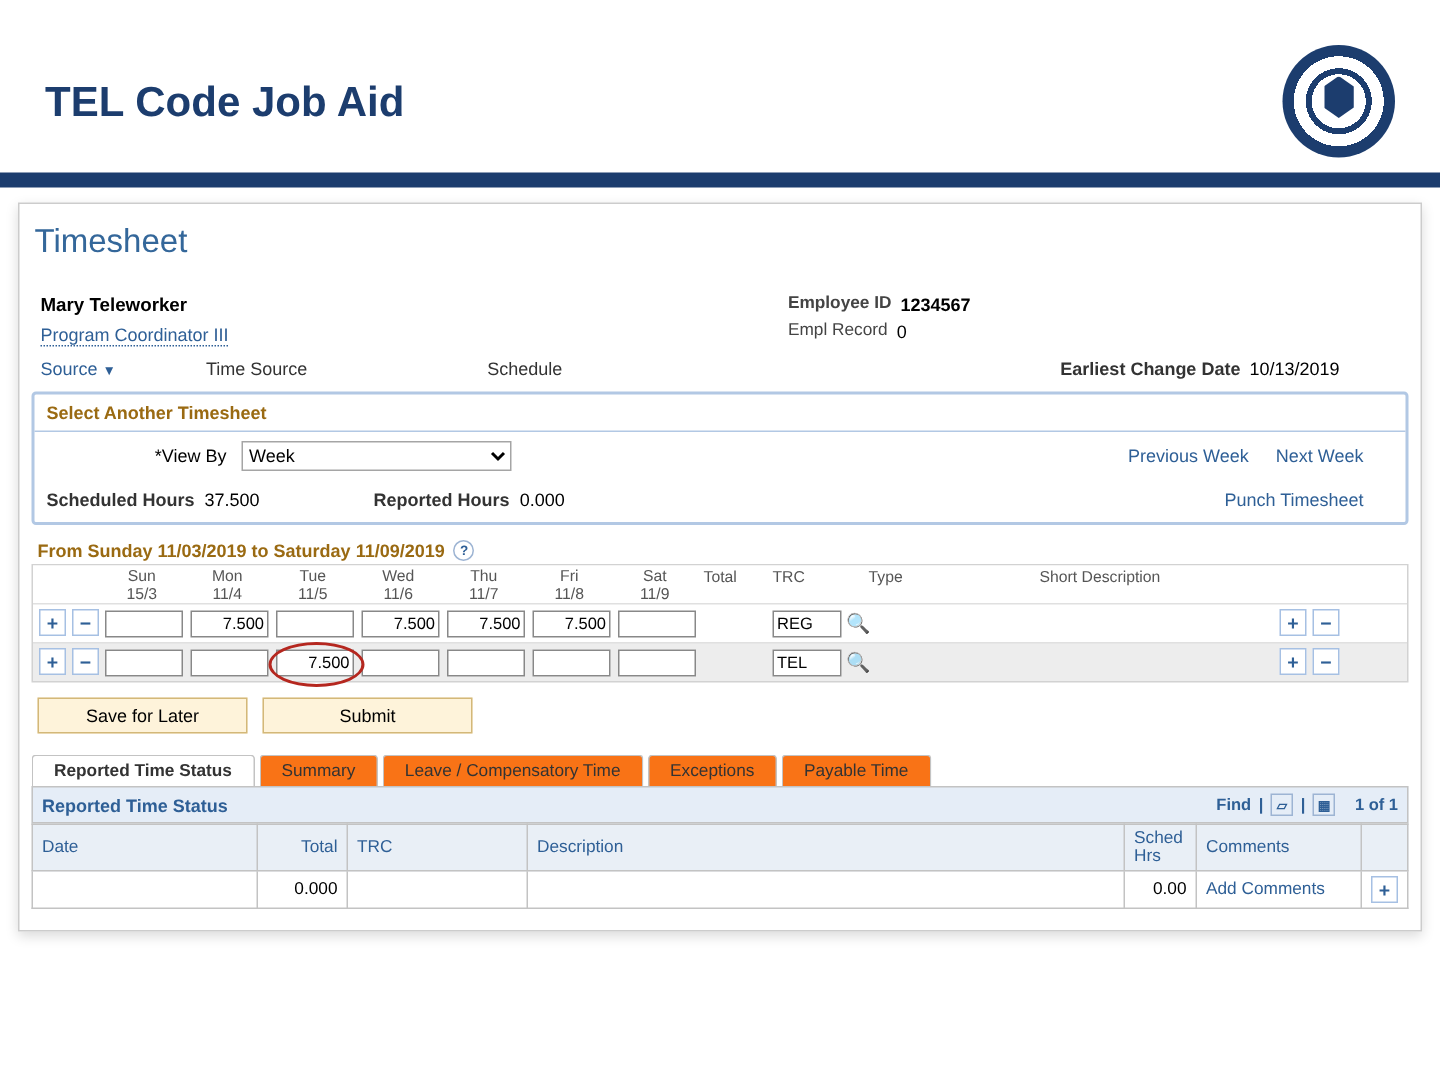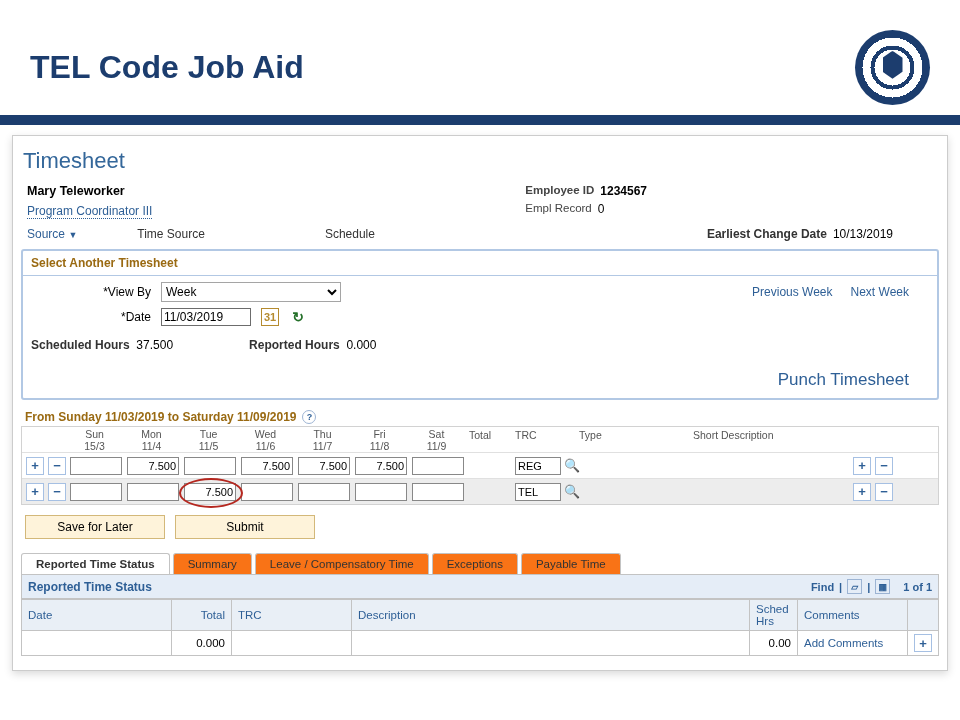--- a/index.html
+++ b/index.html
@@ -1,25 +1,25 @@
 <!DOCTYPE html>
 <html><head>
 <meta charset="utf-8">
 <style>
   * { box-sizing: border-box; margin: 0; padding: 0; }
   body { font-family: Arial, sans-serif; background: #fff; width: 960px; height: 720px; overflow: hidden; }
   .page { width: 960px; height: 720px; position: relative; }
   .title-row { display: flex; align-items: center; justify-content: space-between; padding: 30px 30px 10px 30px; }
-  .title { font-size: 32px; font-weight: bold; color: #1c3d6e; }
+  .title { font-size: 28px; font-weight: bold; color: #1c3d6e; }
   .seal { width: 75px; height: 75px; border-radius: 50%; background: radial-gradient(circle at 50% 50%, #fff 0 18px, #1c3d6e 18px 22px, #fff 22px 30px, #1c3d6e 30px 36px); position: relative; }
   .seal::after { content:""; position:absolute; left:50%; top:50%; width:20px; height:28px; background:#1c3d6e; transform:translate(-50%,-60%); clip-path: polygon(50% 0, 100% 25%, 100% 75%, 50% 100%, 0 75%, 0 25%); }
   .topbar { height: 10px; background: #1c3d6e; }
   .panel { margin: 10px 12px; border: 1px solid #ccc; box-shadow: 0 3px 8px rgba(0,0,0,.15); padding: 8px 8px 14px 8px; background: #fff; }
   .ts-title { color:#34679a; font-size:22px; padding: 4px 2px 10px 2px; }
-  .emp-row { display:flex; flex-wrap:wrap; font-size:12px; padding: 0 6px; }
+  .emp-row { display:flex; flex-wrap:wrap; font-size:12px; padding: 0 6px; margin-top: 12px; }
   .emp-row .left { width: 55%; }
   .emp-row .right { width: 45%; }
   .emp-name { font-size: 12.5px; font-weight: bold; padding-bottom: 6px; }
   .prog { color:#2e5f96; border-bottom:1px dotted #2e5f96; display:inline-block; margin-bottom:6px; font-size:12px; }
   .label { color:#444; font-size:11.5px; }
   .val { font-size: 12px; }
   .actions-row { display:flex; align-items:center; font-size:12px; padding: 2px 6px 8px 6px; }
   .actions { color:#2e5f96; }
   .actions .caret { font-size:9px; }
   .spacer { display:inline-block; width: 60px; }
@@ -31,21 +31,21 @@
   .sat-body select, .sat-body input[type="text"] { font-size:12px; }
   .sat-body select { width: 180px; height: 20px; border:1px solid #a5a5a5; background:#fff; }
   .sat-body input[type="text"].date { width: 90px; height: 18px; border:1px solid #6c6c6c; padding: 0 2px; }
   .cal-icon, .refresh-ic { display:inline-flex; align-items:center; justify-content:center; width:18px; height:18px; font-size:11px; cursor:pointer; }
   .cal-icon { border:1px solid #b58b2f; background:#fff; color:#b58b2f; font-weight:bold; }
   .refresh-ic { color:#25702a; font-weight:bold; font-size:14px; }
   .nav-links { margin-left:auto; display:flex; gap:18px; padding-right:20px; }
   .nav-links span { color:#2e5f96; cursor:pointer; font-size:12px; }
   .hours-row { display:flex; padding: 6px 8px 8px 8px; gap: 76px; font-size:12px; }
   .hours-row .hlbl { font-weight:bold; color:#333; }
-  .punch { margin-left:auto; color:#2e5f96; padding-right:20px; font-size:17px;margin-top:32px; }
+  .punch { margin-left:auto; color:#2e5f96; padding-right:20px; font-size:12px; }
   .range-head { color:#9a6a12; font-weight:bold; font-size:12px; padding:4px 4px 2px 4px; display:flex; align-items:center; gap:6px; }
   .help-ic { width:14px; height:14px; border:1px solid #9db4d3; border-radius:50%; color:#2e5f96; display:inline-flex; align-items:center; justify-content:center; font-size:9px; cursor:pointer; }
   .grid-wrap { border:1px solid #d2d2d2; }
   .grid-head { display:flex; background:#fff; font-size:10.5px; color:#555; padding-top:2px; }
   .grid-head .day { text-align:center; line-height:1.1; }
   .col-ic { width: 22px; }
   .col-day { width: 57px; }
   .col-total { width: 46px; }
   .col-trc { width: 64px; }
   .col-type { width: 114px; }
@@ -124,26 +124,20 @@
     <div class="sat-body">
       <span class="lbl">*View By</span>
       <select>
         <option>Week</option>
       </select>
       <div class="nav-links">
         <span>Previous Week</span>
         <span>Next Week</span>
       </div>
     </div>
-    <div class="sat-body" style="padding-top:0">
-      <span class="lbl">*Date</span>
-      <input class="date" type="text" value="11/03/2019" style="">
-      <span class="cal-icon">31</span>
-      <span class="refresh-ic">↻</span>
-    </div>
     <div class="hours-row">
       <div><span class="hlbl">Scheduled Hours</span>&nbsp;&nbsp;<span>37.500</span></div>
       <div><span class="hlbl">Reported Hours</span>&nbsp;&nbsp;<span>0.000</span></div>
       <span class="punch">Punch Timesheet</span>
     </div>
   </div>
 
   <div class="range-head">
     <span>From Sunday 11/03/2019 to Saturday 11/09/2019</span>
     <span class="help-ic">?</span>

